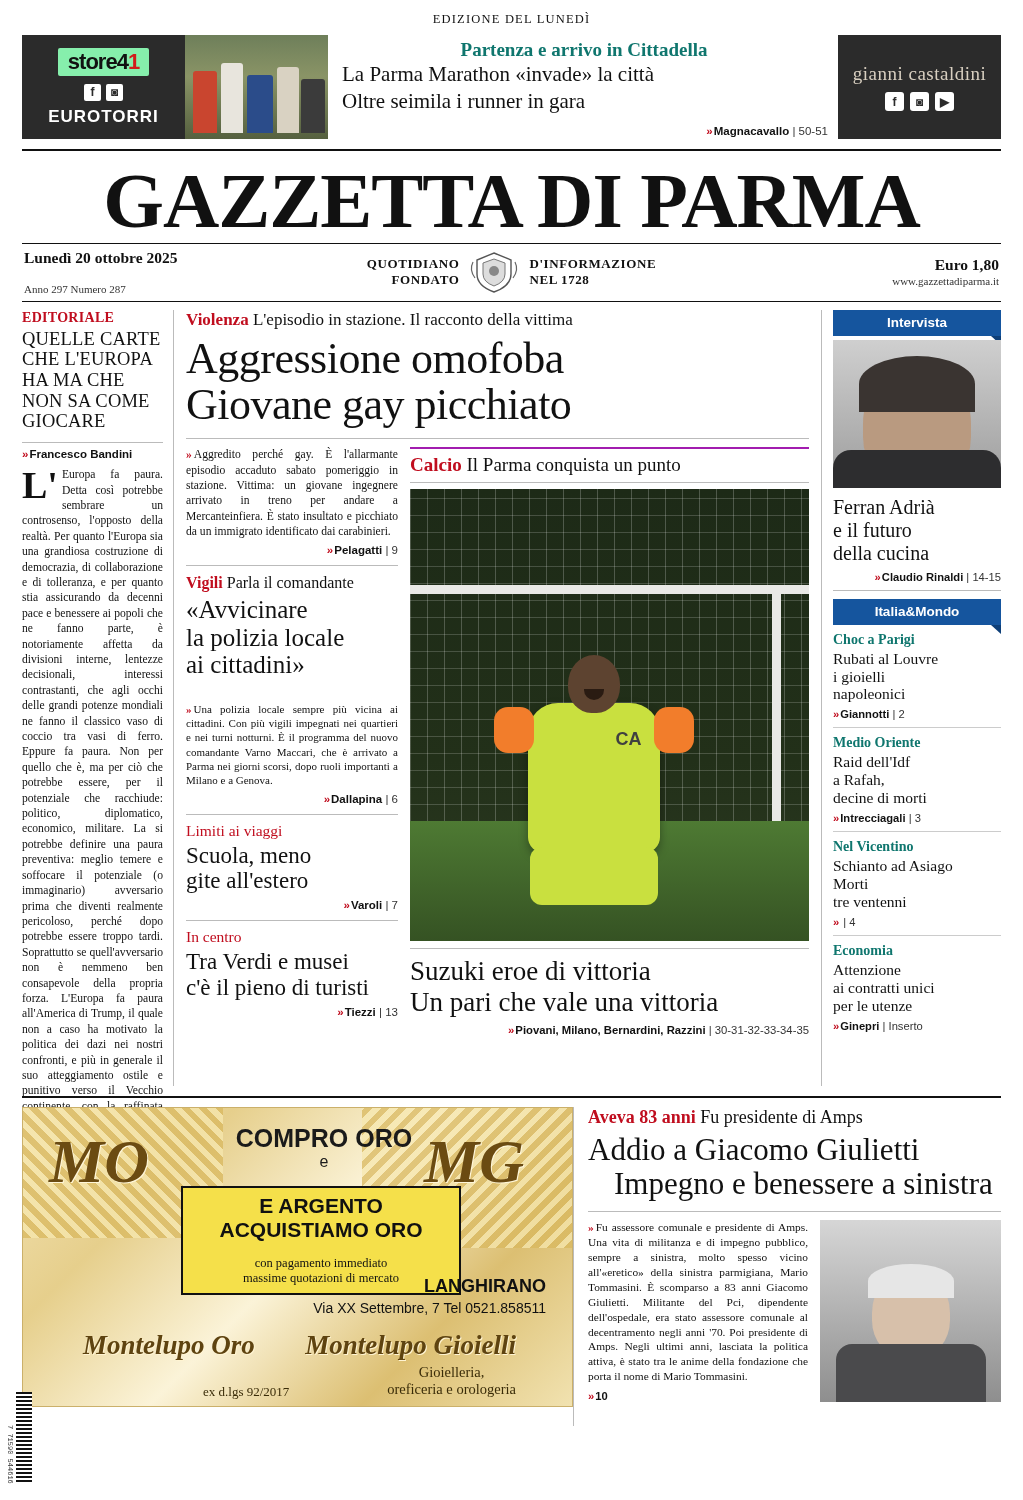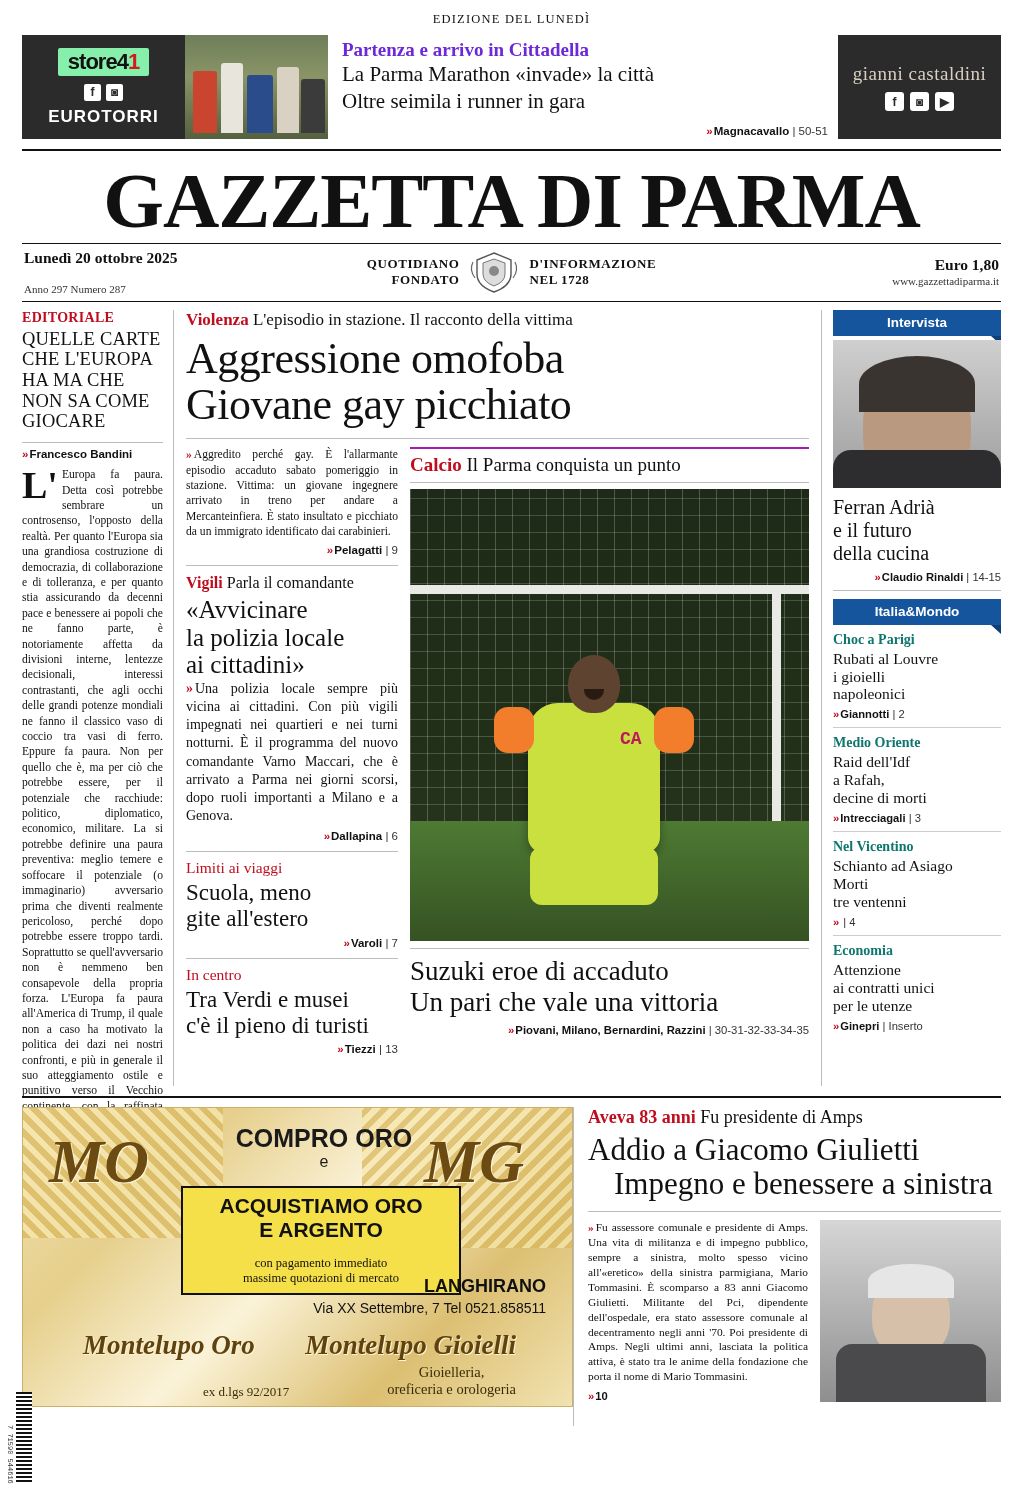--- a/index.html
+++ b/index.html
@@ -50,22 +50,23 @@
 
   .banner-photo {
     width:143px; background:linear-gradient(180deg,#6e7f5a 0%,#8a9466 40%,#55603f 100%);
     position:relative; overflow:hidden;
   }
   .banner-photo .runner {
     position:absolute; bottom:6px; border-radius:3px 3px 0 0;
   }
   .banner-text { flex:1; padding:4px 12px 0 14px; position:relative; }
   .banner-kicker {
-    color:#6d28d9; font-weight:bold; font-size:19px; font-family:"Liberation Serif", serif;
+    color:#0f766e; font-weight:bold; font-size:19px; font-family:"Liberation Serif", serif;
     line-height:1.15;
+    text-align:center;
   }
   .banner-h { font-size:21px; line-height:1.3; color:#111; }
   .banner-credit {
     position:absolute; right:10px; bottom:2px; font-size:11.5px;
     font-family:"Liberation Sans", sans-serif; font-weight:bold; color:#111;
   }
   .banner-credit .rq { color:#c00d1e; letter-spacing:-2px; margin-right:3px; }
   .banner-credit .pg { font-weight:normal; color:#333; }
   .ad-right {
     width:163px; background:#2b2b2b; color:#fff;
@@ -159,21 +160,21 @@
   }
   .byline .rq { color:#c00d1e; letter-spacing:-2px; margin-right:3px; }
   .byline .pg { font-weight:normal; color:#333; }
 
   .mid-left { width:212px; }
   .mid-right { flex:1; }
   .sec-rule { border-top:1px solid #bbb; margin:9px 0 7px; }
   .sub-kicker { font-size:16px; line-height:1.2; }
   .sub-kicker b { color:#c00d1e; }
   .sub-head { font-size:25px; line-height:1.1; margin-top:4px; }
-  .sub-body { font-size:14px; line-height:1.3; text-align:justify; margin-top:1px; }
+  .sub-body { font-size:11px; line-height:1.3; text-align:justify; margin-top:23px; }
   .sub-body .rq { color:#c00d1e; letter-spacing:-2px; margin-right:4px; font-weight:bold; }
   .small-kicker { color:#c00d1e; font-size:15.5px; font-weight:normal; }
   .small-head { font-size:23px; line-height:1.12; margin-top:3px; }
 
   
   .calcio-head {
     border-top:2px solid #a21caf; border-bottom:1px solid #bbb;
     padding:5px 0 6px; font-size:19px;
   }
   .calcio-head b { color:#c00d1e; }
@@ -211,21 +212,21 @@
   .k-glove-l, .k-glove-r {
     position:absolute; width:40px; height:46px; background:#f27d2b; border-radius:14px; top:4px;
   }
   .k-glove-l { left:-34px; transform:rotate(-14px);}
   .k-glove-r { right:-34px; }
   .k-shorts {
     position:absolute; left:50%; transform:translateX(-50%); bottom:-52px;
     width:128px; height:58px; background:#c9e03f; border-radius:12px;
   }
   .ca-logo {
-    position:absolute; right:18px; top:26px; color:#be185d; font-family:Liberation Mono, monospace;
+    position:absolute; right:18px; top:26px; color:#404040; font-family:Liberation Sans, sans-serif;
     font-weight:bold; font-size:18px;
   }
   .photo-caption {
     border-top:1px solid #bbb; margin-top:7px; padding-top:7px;
   }
   .pc-head { font-size:27px; line-height:1.15; }
   .pc-credit {
     font-family:"Liberation Sans", sans-serif; font-weight:bold; font-size:11.3px;
     text-align:right; margin-top:6px;
   }
@@ -529,21 +530,21 @@
                 <div class="ca-logo">CA</div>
                 <div class="k-shorts">
                   
                   
                 </div>
               </div>
             </div>
           </div>
 
           <div class="photo-caption">
-            <div class="pc-head">Suzuki eroe di accaduto</div>
+            <div class="pc-head">Suzuki eroe di vittoria</div>
             <div class="pc-head">Un pari che vale una vittoria</div>
             <div class="pc-credit">
               <span class="rq">»</span><span>Piovani, Milano, Bernardini, Razzini</span>
               <span class="pg">| <span>30-31-32-33-34-35</span></span>
             </div>
           </div>
         </div>
 
       </div>
     </div>
@@ -626,22 +627,22 @@
     <div class="ad-gold">
       <div class="chain"></div>
       <div class="chain2"></div>
       <div class="mg-left">MO</div>
       <div class="mg-right">MG</div>
       <div class="compro">
         <span>COMPRO ORO</span>
         <small>e</small>
       </div>
       <div class="yellowbox">
+        <div class="l1">E ARGENTO</div>
         <div class="l1">ACQUISTIAMO ORO</div>
-        <div class="l1">E ARGENTO</div>
         <div class="l2">con pagamento immediato</div>
         <div class="l3">massime quotazioni di mercato</div>
       </div>
       <div class="addr-r">
         <div class="city">LANGHIRANO</div>
         <div class="st">Via XX Settembre, 7 Tel 0521.858511</div>
       </div>
       <div class="montelupo-l">Montelupo Oro</div>
       <div class="montelupo-r">Montelupo Gioielli</div>
       <div class="gio-sub">

